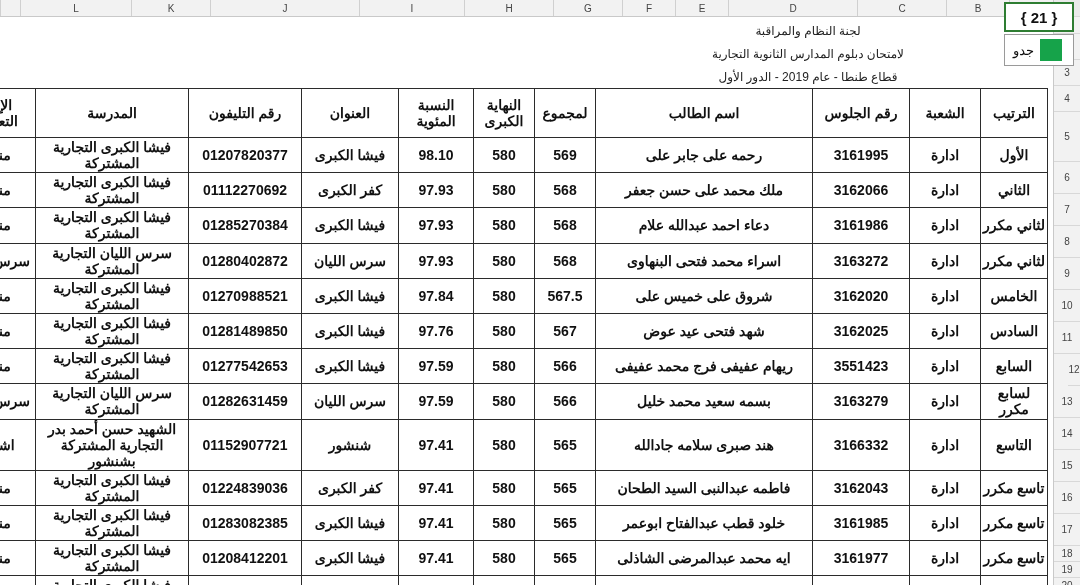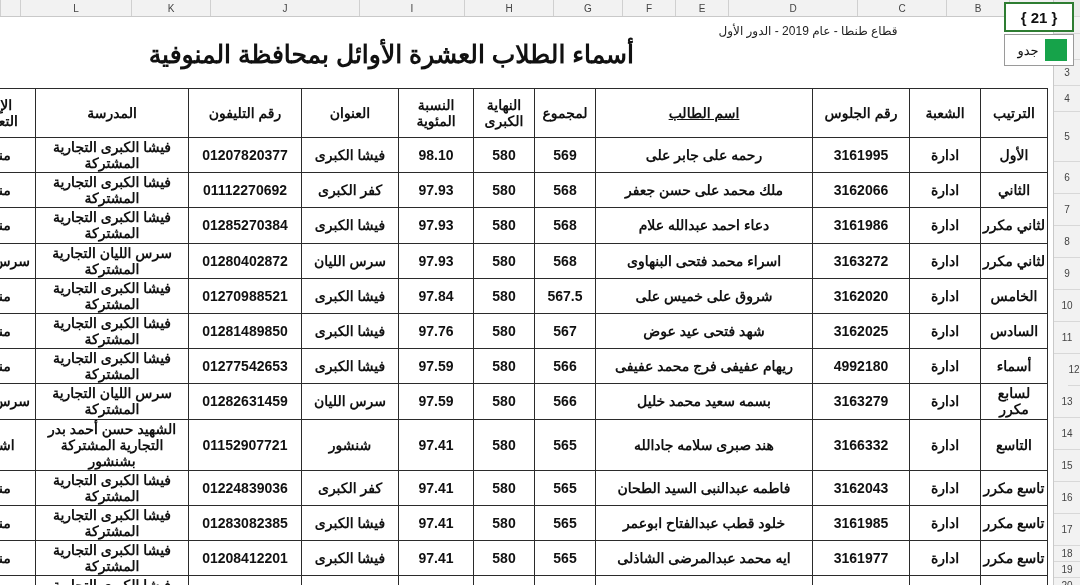--- a/index.html
+++ b/index.html
@@ -61,21 +61,21 @@
     background:#ffffff;
     display:flex;align-items:center;justify-content:center;
     font-size:15px;font-weight:bold;color:#111;
     z-index:6;
   }
   .jadwal-cell{
     position:absolute;top:34px;right:6px;
     width:66px;height:30px;
     border:1px solid #9a9a9a;
     background:#ffffff;
-    display:flex;align-items:center;justify-content:center;
+    display:flex;align-items:center;justify-content:flex-end;
     padding-left:2px;
     z-index:6;
   }
   .jadwal-cell .swatch{
     width:22px;height:22px;background:#16a34a;margin-right:2px;
   }
   .jadwal-cell .lbl{font-size:13px;color:#111;padding:0 6px;}
 
   
   .head-right{
@@ -117,21 +117,21 @@
     font-size:14px;
     font-weight:bold;
   }
   td.small{font-size:11.5px;font-weight:bold;line-height:1.15;}
   td.xsmall{font-size:10px;font-weight:bold;line-height:1.15;}
   td.name{font-size:15px;}
   td.num{font-size:15px;font-family:"Liberation Sans",sans-serif;}
   th.w-rank{width:62px;}
   th.w-shoba{width:66px;}
   th.w-seat{width:92px;}
-  th.w-name{width:212px;text-decoration:underline;}
+  th.w-name{width:212px;}
   th.w-total{width:56px;margin-left:28px;}
   th.w-max{width:56px;}
   th.w-pct{width:70px;}
   th.w-addr{width:92px;}
   th.w-phone{width:108px;margin-left:20px;}
   th.w-school{width:148px;}
   th.w-admin{width:78px;}
 </style>
 </head>
 <body>
@@ -174,24 +174,25 @@
       <div class="rowhead" style="height: 31px;">16</div>
       <div class="rowhead" style="height: 31px;">17</div>
       <div class="rowhead" style="height: 15px;">18</div>
       <div class="rowhead" style="height: 15px;">19</div>
       <div class="rowhead" style="height: 15px;">20</div>
     </div>
 
   <div id="content">
 
     <div class="head-right">
+      <div>لجنة النظام والمراقبة</div>
+      <div>لامتحان دبلوم المدارس الثانوية التجارية</div>
       <div>قطاع طنطا  - عام 2019 - الدور الأول</div>
     </div>
 
-    <div class="doc-title">أسماء الطلاب العشرة الأوائل بمحافظة المنوفية</div>
 
     <table class="grid">
       <thead>
         <tr>
           <th class="w-rank">الترتيب</th>
           <th class="w-shoba">الشعبة</th>
           <th class="w-seat">رقم الجلوس</th>
           <th class="w-name">اسم الطالب</th>
           <th class="w-total">لمجموع</th>
           <th class="w-max">النهاية الكبرى</th>
@@ -275,23 +276,23 @@
             <td class="name">شهد فتحى عيد عوض</td>
             <td class="num">567</td>
             <td class="num">580</td>
             <td class="num">97.76</td>
             <td class="small">فيشا الكبرى</td>
             <td class="num">01281489850</td>
             <td class="xsmall">فيشا الكبرى التجارية المشتركة</td>
             <td class="small">منوف</td>
           </tr>
           <tr>
-            <td>أسماء</td>
-            <td>ادارة</td>
-            <td class="num">4992180</td>
+            <td>السابع</td>
+            <td>ادارة</td>
+            <td class="num">3551423</td>
             <td class="name">ريهام عفيفى فرج محمد عفيفى</td>
             <td class="num">566</td>
             <td class="num">580</td>
             <td class="num">97.59</td>
             <td class="small">فيشا الكبرى</td>
             <td class="num">01277542653</td>
             <td class="xsmall">فيشا الكبرى التجارية المشتركة</td>
             <td class="small">منوف</td>
           </tr>
           <tr>

